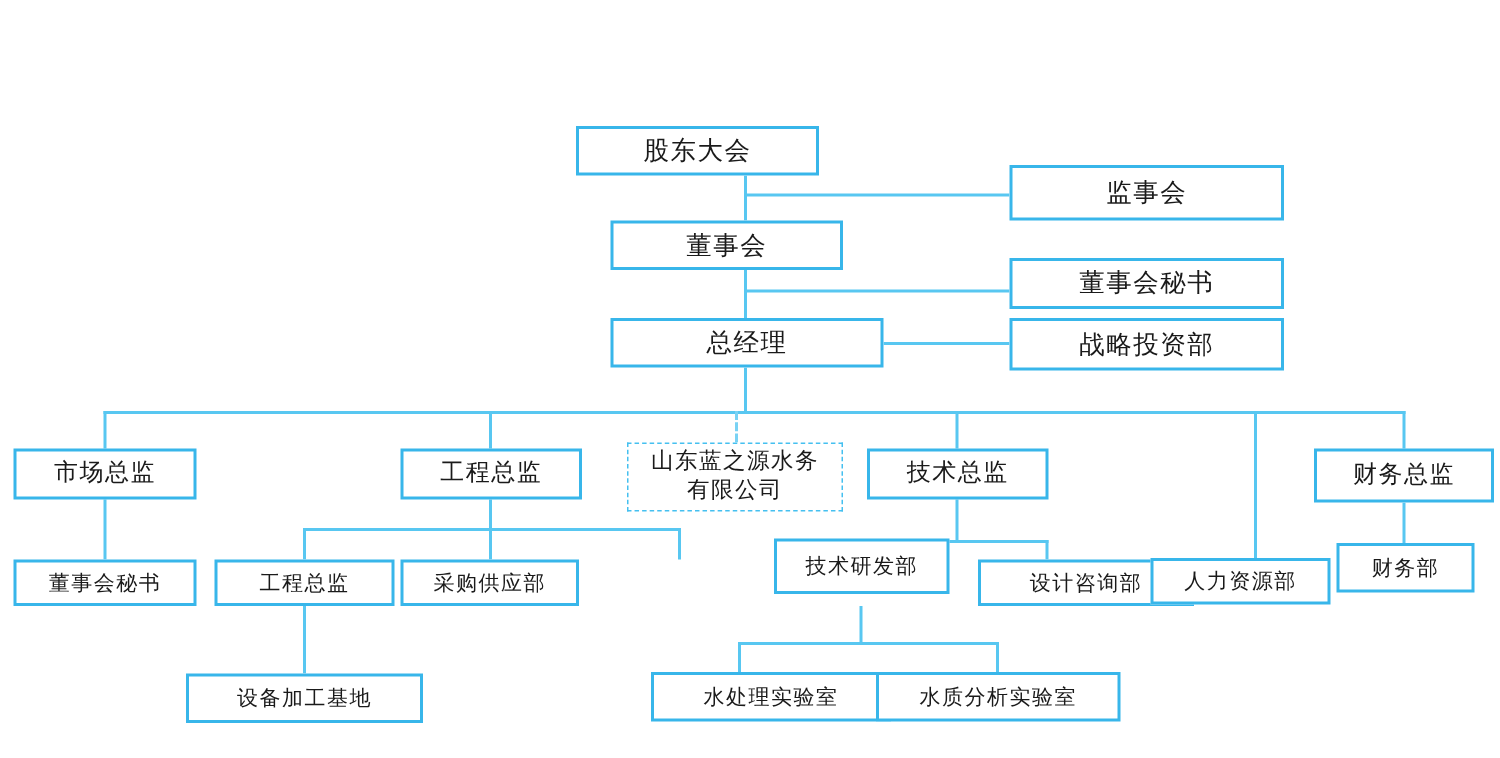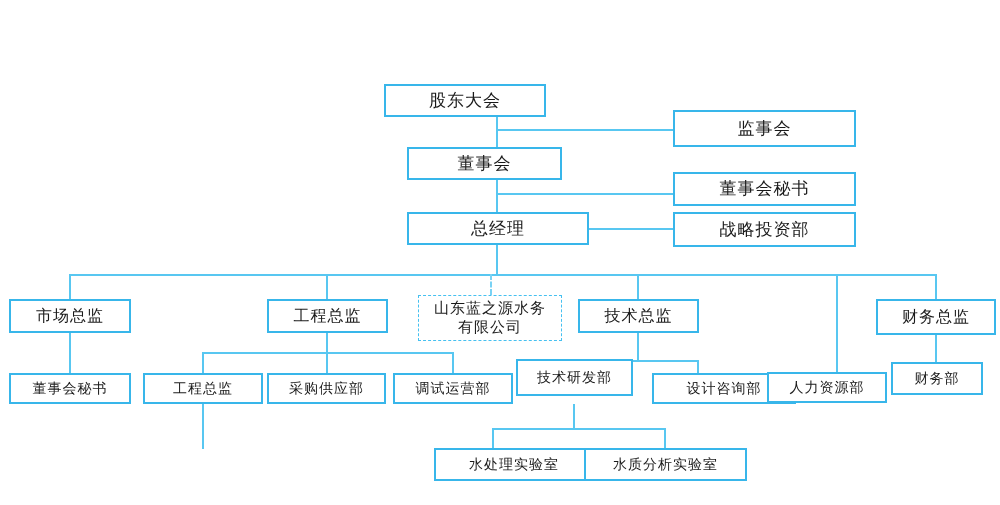--- a/index.html
+++ b/index.html
@@ -74,22 +74,22 @@
   <div class="node fs-md" style="left:9px;top:299px;width:122px;height:34px">市场总监</div>
   <div class="node fs-md" style="left:267px;top:299px;width:121px;height:34px">工程总监</div>
   <div class="node dashed fs-co" style="left:418px;top:295px;width:144px;height:46px">山东蓝之源水务
 有限公司</div>
   <div class="node fs-md" style="left:578px;top:299px;width:121px;height:34px">技术总监</div>
   <div class="node fs-md" style="left:876px;top:299px;width:120px;height:36px">财务总监</div>
 
   <div class="node fs-sm" style="left:9px;top:373px;width:122px;height:31px">董事会秘书</div>
   <div class="node fs-sm" style="left:143px;top:373px;width:120px;height:31px">工程总监</div>
   <div class="node fs-sm" style="left:267px;top:373px;width:119px;height:31px">采购供应部</div>
-  <div class="node fs-sm" style="left:393px;top:373px;width:120px;height:31px">调试运营部</div>
   <div class="node fs-sm" style="left:516px;top:359px;width:117px;height:37px">技术研发部</div>
   <div class="node fs-sm" style="left:652px;top:373px;width:144px;height:31px">设计咨询部</div>
   <div class="node fs-sm" style="left:767px;top:372px;width:120px;height:31px">人力资源部</div>
   <div class="node fs-sm" style="left:891px;top:362px;width:92px;height:33px">财务部</div>
 
+  <div class="node fs-sm" style="left:124px;top:449px;width:158px;height:33px">设备加工基地</div>
   <div class="node fs-sm" style="left:434px;top:448px;width:160px;height:33px">水处理实验室</div>
   <div class="node fs-sm" style="left:584px;top:448px;width:163px;height:33px">水质分析实验室</div>
 
 </div>
 
 </body></html>

